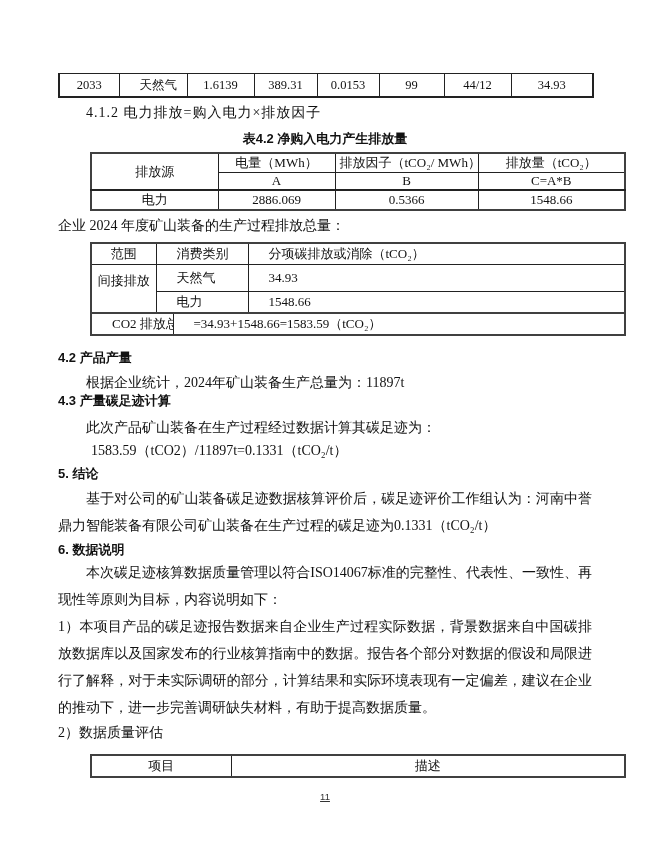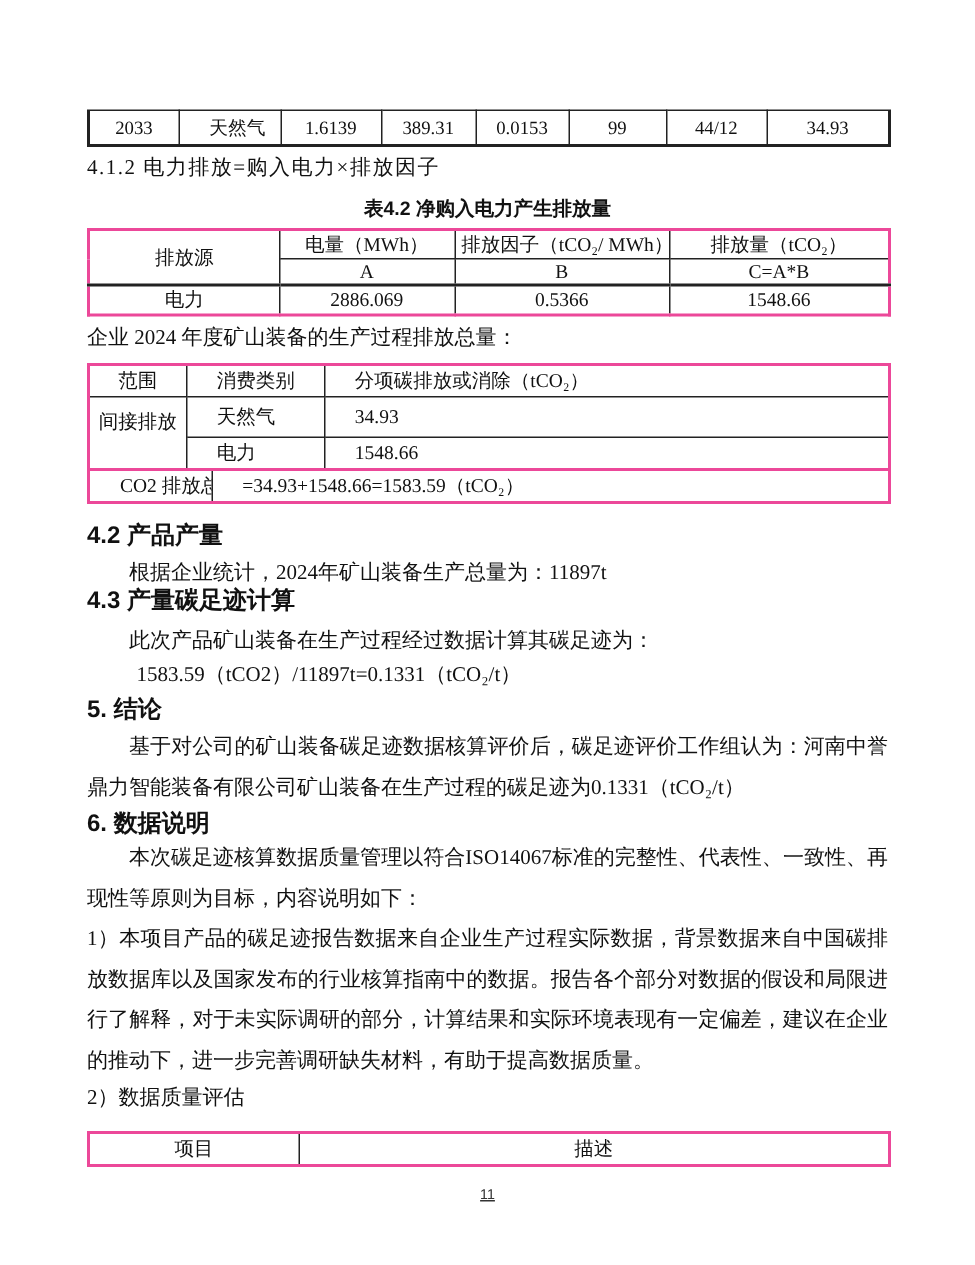--- a/index.html
+++ b/index.html
@@ -3,21 +3,21 @@
 <meta charset="utf-8">
 <style>
   html,body{margin:0;padding:0;background:#ffffff;}
   body{width:650px;height:843px;overflow:hidden;color:#111;
        font-family:"Liberation Serif","DejaVu Serif",serif;}
   .page{box-sizing:border-box;width:650px;height:843px;padding:73px 58px 0 58px;position:relative;}
 
   table{border-collapse:collapse;table-layout:fixed;width:534px;}
   td{border:1px solid #222;font-size:13px;text-align:center;vertical-align:middle;
      padding:0 4px;overflow:hidden;white-space:nowrap;height:20px;}
-  .outer{border:2px solid #ec4899;}
+  .outer{border:2px solid #404040;margin-left:32px;}
   .left{text-align:left;padding-left:20px;}
 
   
   .t1{border:2px solid #222;border-top-width:1px;}
   .t1 td{height:22px;font-size:12.5px;}
 
   
   .t42 td{height:16px;}
   .t42 .sub td{height:13px;}
   .t42 .data td{height:15px;border-top-width:2px;}
@@ -28,24 +28,24 @@
   .t3 .scope{vertical-align:top;padding-top:7px;}
   .t3t{margin-top:-2px;}
   .t3t td{height:20px;}
 
   
   .t4 td{height:20px;}
 
   p{margin:0;font-size:14px;line-height:18px;}
   .indent{text-indent:28px;}
   .just{text-align:justify;line-height:27px;}
-  .sec412{margin-top:6px;letter-spacing:1px;}
+  .sec412{margin-top:6px;letter-spacing:1px;margin-left:28px;}
   .tbl-title{margin-top:9px;text-align:center;font-weight:700;font-size:13px;line-height:16px;
              font-family:"Liberation Sans","DejaVu Sans",sans-serif;}
-  h2{margin:0;font-size:16px;line-height:18px;font-weight:700;
+  h2{margin:0;font-size:13px;line-height:18px;font-weight:700;
      font-family:"Liberation Sans","DejaVu Sans",sans-serif;}
   .mt-t42{margin-top:5px;}
   .mt-sum{margin-top:6px;}
   .mt-t3{margin-top:7px;}
   .h42{margin-top:13px;}
   .b42{margin-top:7px;}
   .h43{}
   .b43{margin-top:9px;}
   .formula{margin-top:5px;padding-left:33px;}
   .h5{margin-top:5px;}

